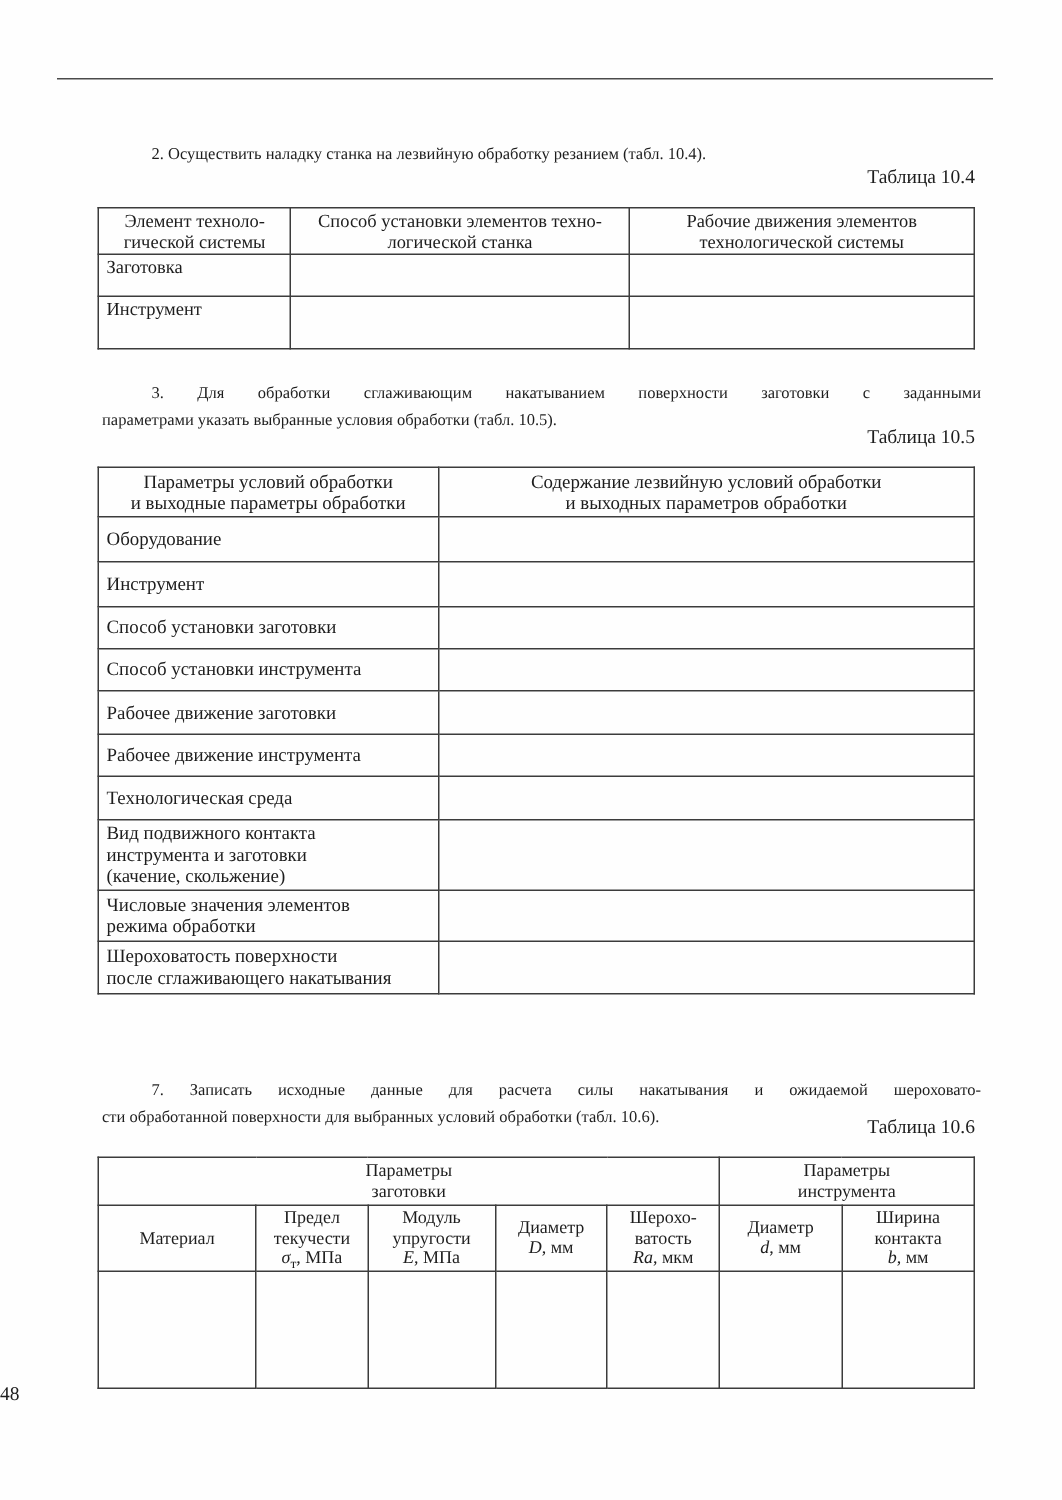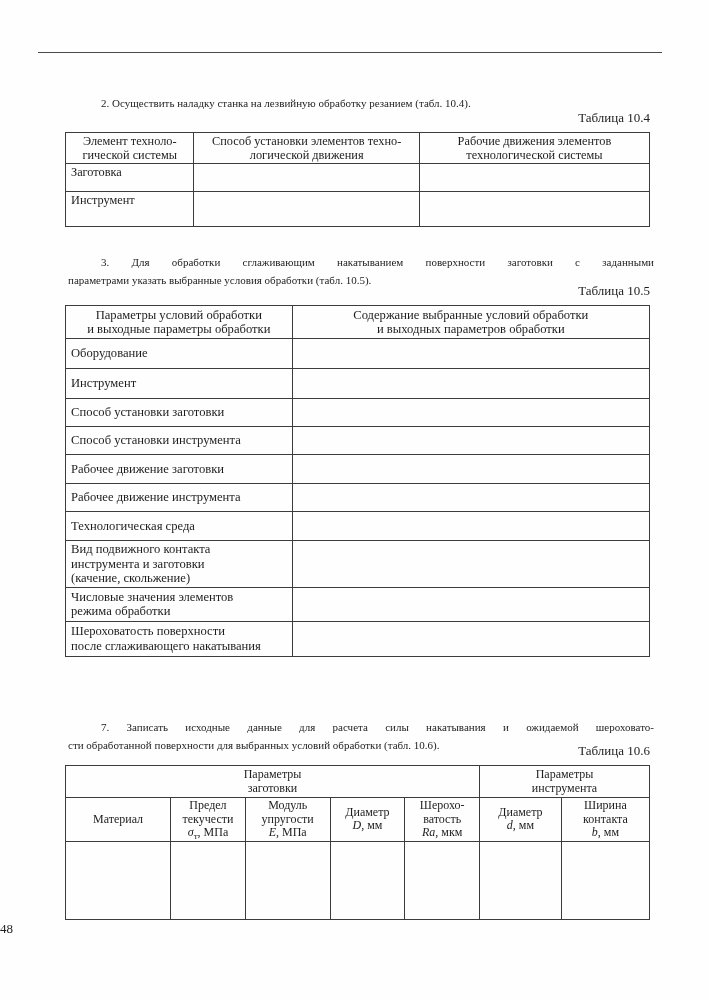--- a/index.html
+++ b/index.html
@@ -21,21 +21,21 @@
   }
   .line { display:block; }
   .line.first { text-indent:33px; }
   .line.fj { text-align:justify; text-align-last:justify; -moz-text-align-last:justify; }
   .cap {
     position:absolute; left:65px; width:585px;
     text-align:right; font-size:13px; line-height:14px;
   }
   table.t {
     position:absolute; left:65px; width:585px;
-    border-collapse:collapse; table-layout:fixed;
+    border-collapse:collapse; table-layout:fixed;margin-top:6px;
   }
   .t th, .t td {
     border:1px solid #3c3c3c;
     padding:1px 5px;
     font-weight:normal;
     white-space:pre-line;
     overflow:hidden;
   }
   .t th { text-align:center; vertical-align:middle; }
   .t td { vertical-align:top; text-align:left; }
@@ -67,21 +67,21 @@
     <colgroup>
         <col style="width:22%">
         <col style="width:38.6%">
         <col style="width:39.4%">
       </colgroup>
     <tbody>
         <tr style="height:30px">
       <th>Элемент техноло-
 гической системы</th>
       <th>Способ установки элементов техно-
-логической движения</th>
+логической станка</th>
       <th>Рабочие движения элементов
 технологической системы</th>
     </tr>
     <tr style="height:28px">
       <td>Заготовка</td>
       <td></td>
       <td></td>
     </tr>
     <tr style="height:35px">
       <td>Инструмент</td>
@@ -100,21 +100,21 @@
 
   <table class="t t105" style="top:305px">
     <colgroup>
         <col style="width:38.8%">
         <col style="width:61.2%">
       </colgroup>
     <tbody>
         <tr style="height:33px">
       <th>Параметры условий обработки
 и выходные параметры обработки</th>
-      <th>Содержание выбранные условий обработки
+      <th>Содержание лезвийную условий обработки
 и выходных параметров обработки</th>
     </tr>
     <tr style="height:30px">
       <td class="lbl">Оборудование</td>
       <td></td>
     </tr>
     <tr style="height:30px">
       <td class="lbl">Инструмент</td>
       <td></td>
     </tr>

